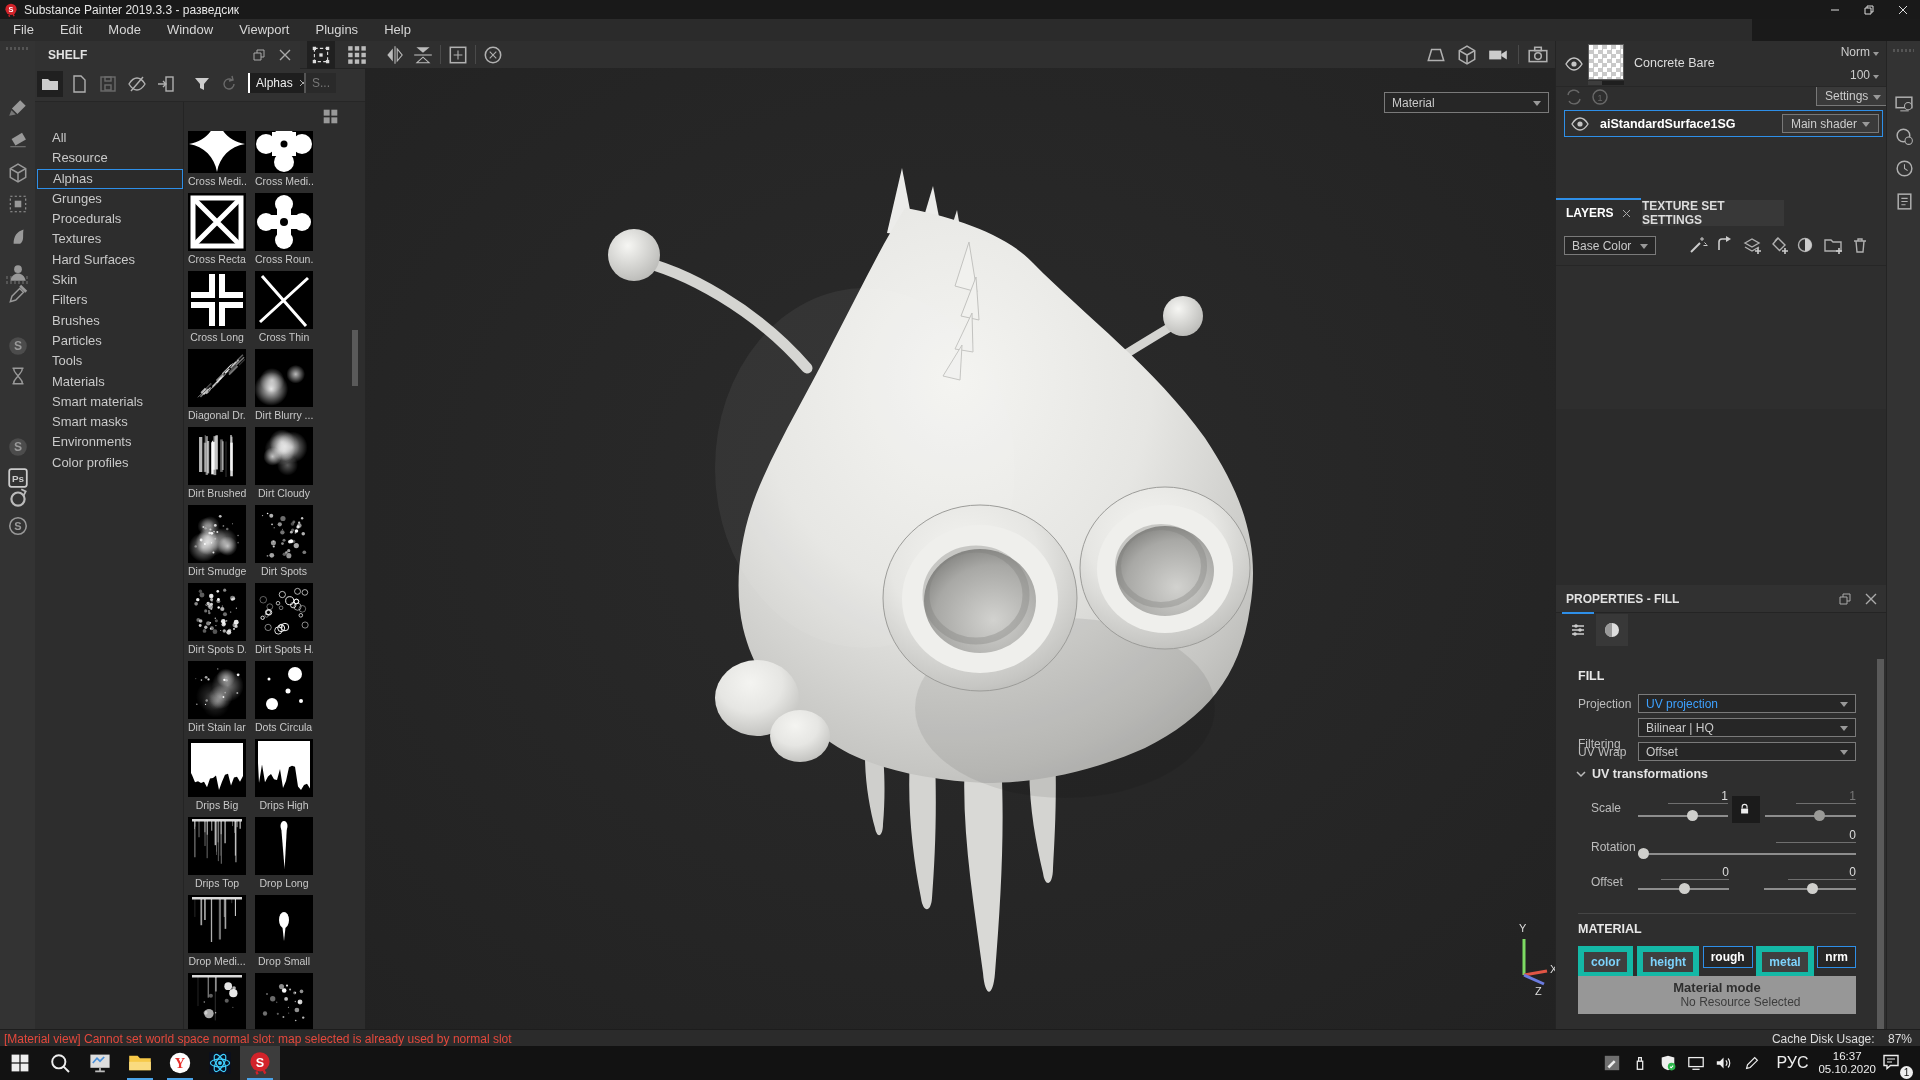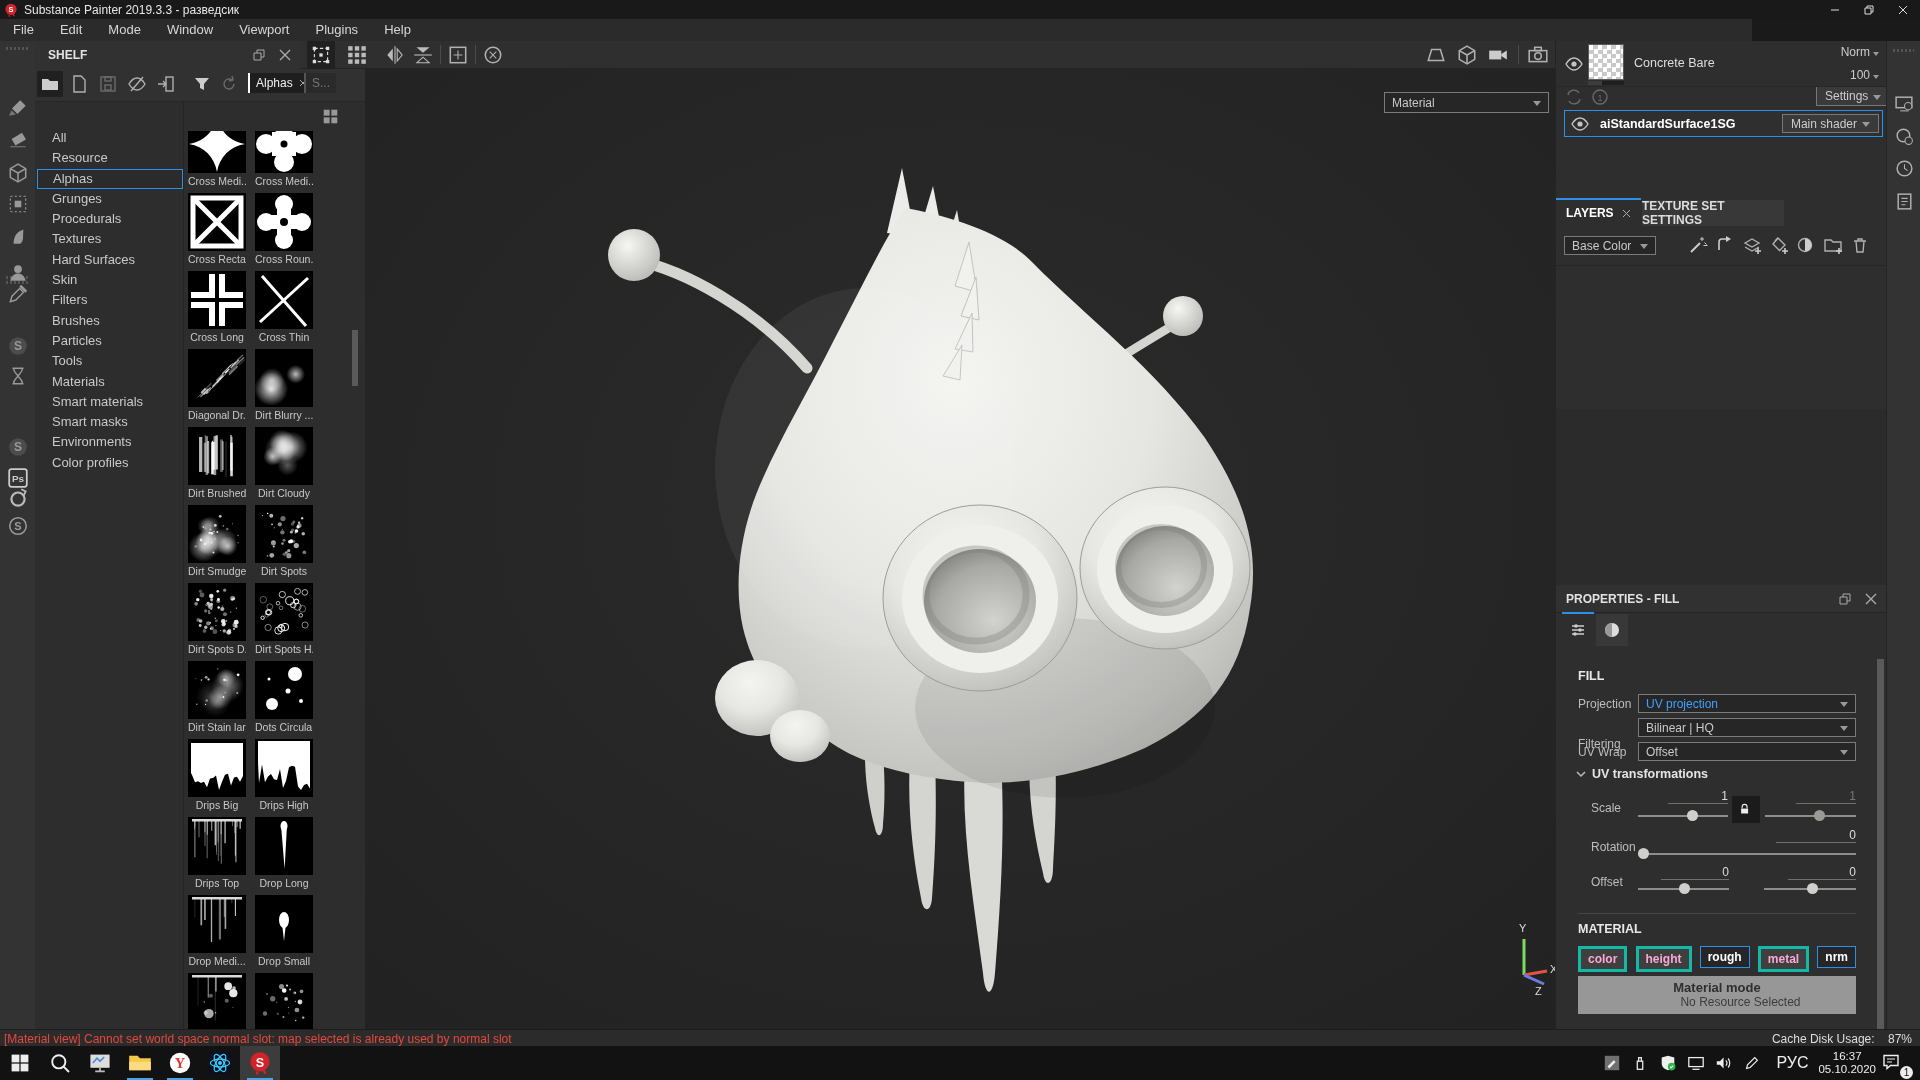--- a/index.html
+++ b/index.html
@@ -66,21 +66,21 @@
   .lblend{position:absolute;right:8px;top:4px;color:#ccc;}
   .lopac{position:absolute;right:8px;bottom:4px;color:#ccc;}
   .lrow .ic.eye{position:absolute;left:8px;top:13px;}
   
   .plabel{position:absolute;font-size:12px;color:#bdbdbd;}
   .pdd{position:absolute;left:82px;width:218px;height:19px;}
   .track{position:absolute;height:2px;background:#8d8d8d;}
   .knob{position:absolute;width:11px;height:11px;border-radius:50%;background:#cfcfcc;top:-5px;}
   .numfield{position:absolute;border-bottom:1px solid #6f6f6f;color:#ddd;font-size:12px;text-align:right;height:14px;}
   .numfield.dim{color:#777;}
-  .chbtn{background:#3f3f3f;border:3px solid #14b8a6;color:#f9a8d4;font-weight:bold;font-size:12px;height:20px;line-height:20px;padding:0 7px;}
+  .chbtn{background:#3f3f3f;border:6px solid #14b8a6;color:#7dd3fc;font-weight:bold;font-size:12px;height:20px;line-height:20px;padding:0 7px;}
   .chbtn.on{background:#262626;border:1px solid #2e8fe8;color:#fff;}
   #matmode{background:#979797;color:#2f2f2f;text-align:center;}
   
   #rightstrip{left:1886px;top:41px;width:34px;height:988px;background:#333;border-left:1px solid #242424;}
   
   #statusbar{left:0;top:1029px;width:1920px;height:17px;background:#2b2b2b;border-top:1px solid #1d1d1d;display:flex;align-items:center;}
   #statusbar .err{color:#e5483c;font-size:12px;margin-left:4px;}
   #statusbar .cache{margin-left:auto;margin-right:8px;color:#ddd;font-size:12px;}
   
   #taskbar{left:0;top:1046px;width:1920px;height:34px;background:#121212;display:flex;align-items:center;}

